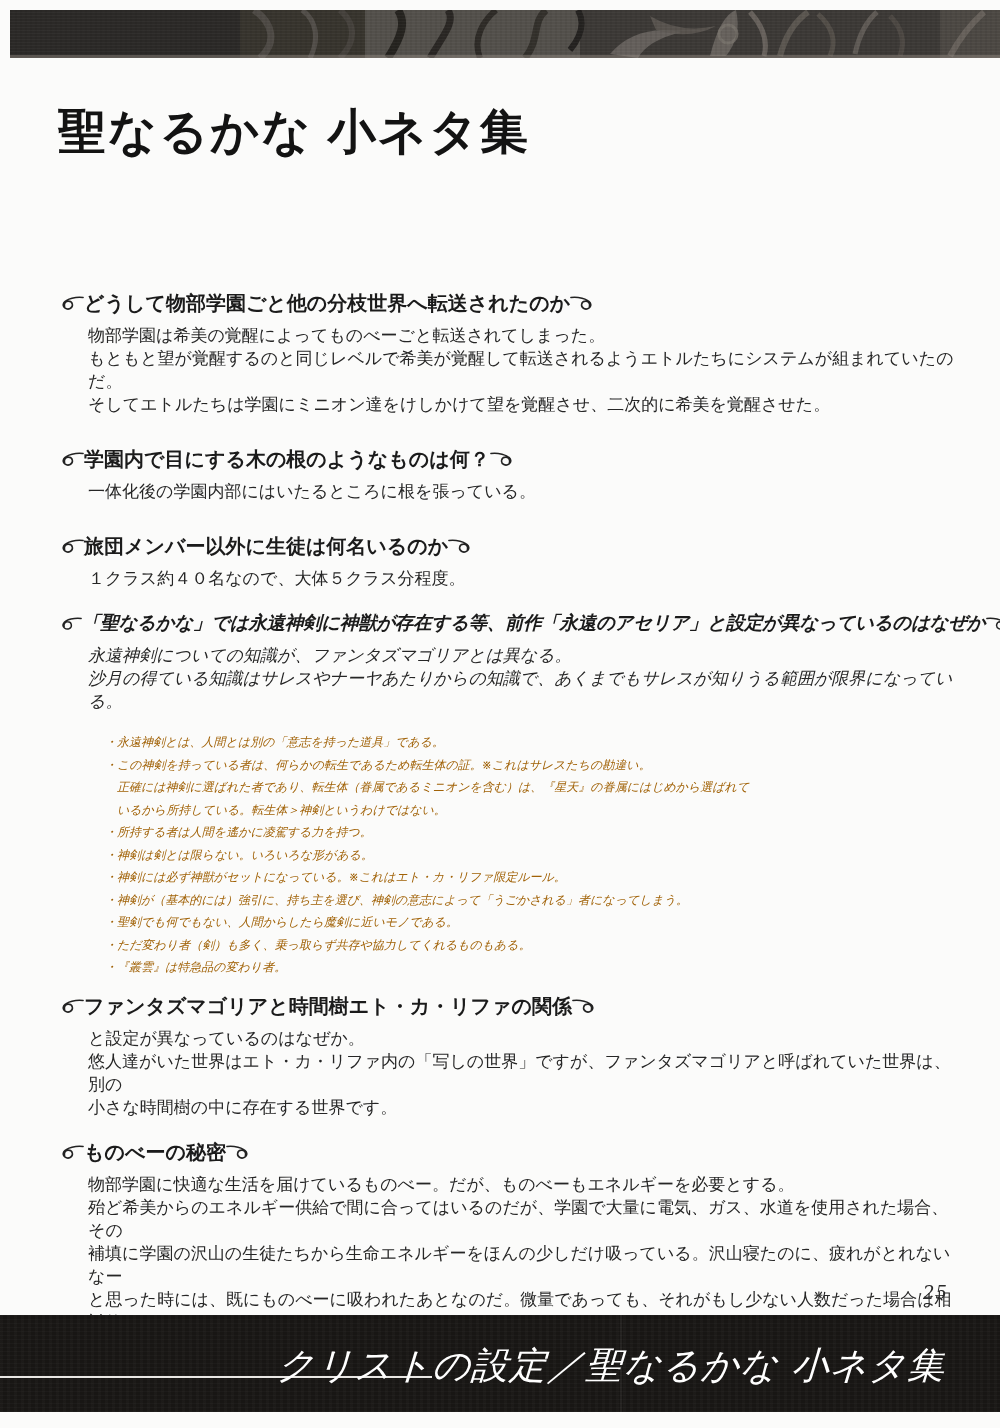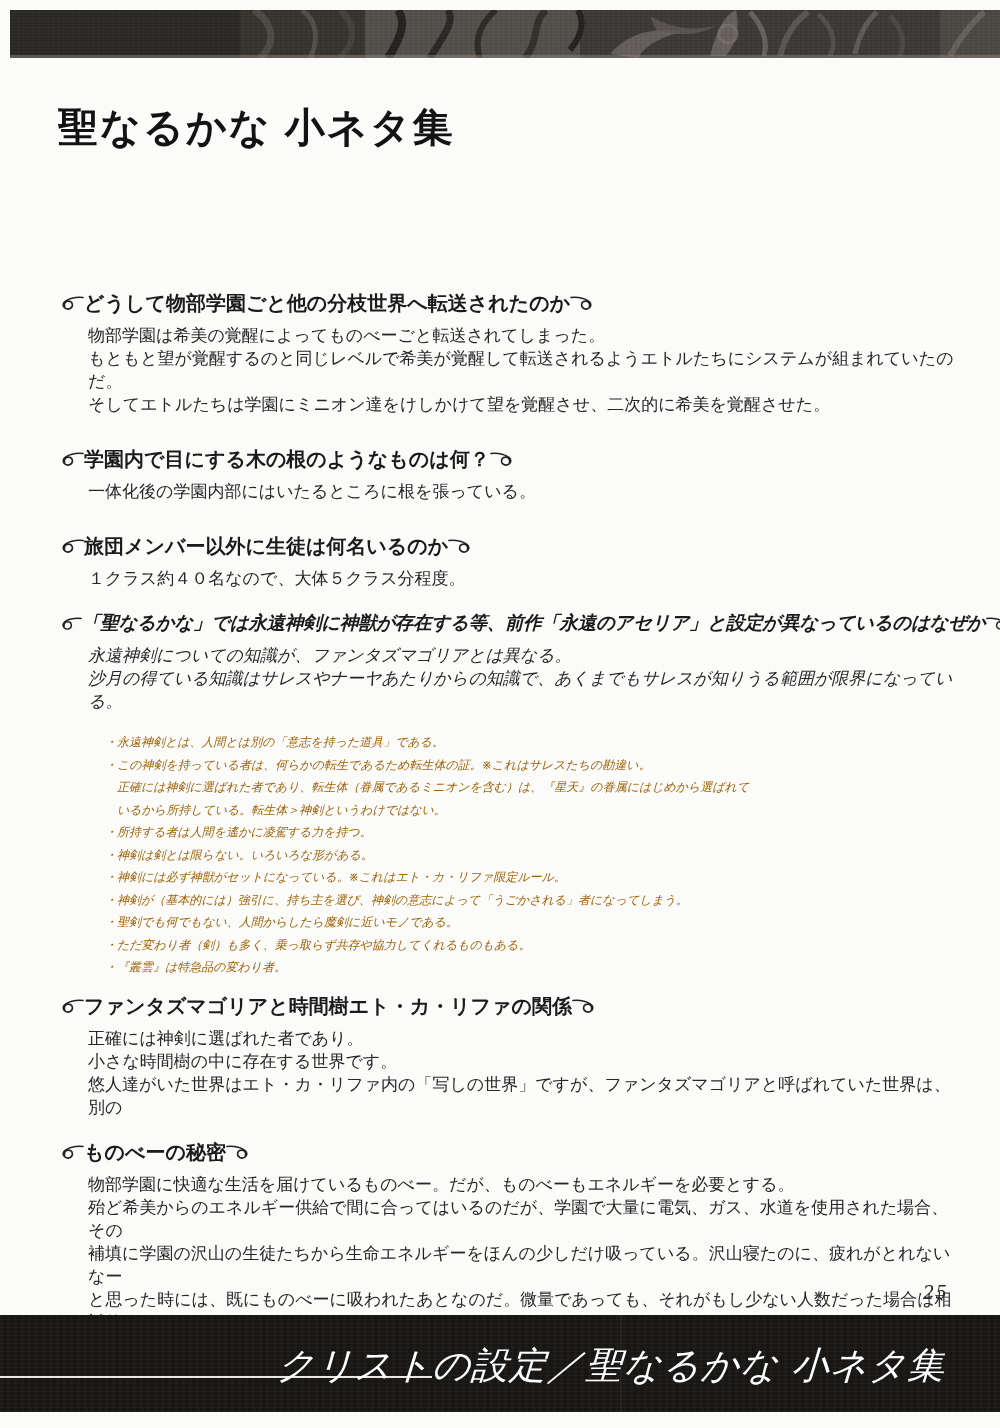--- a/index.html
+++ b/index.html
@@ -19,21 +19,21 @@
     background:rgba(150,142,134,.45);
   }
   .band-noise{
     position:absolute;inset:0;
     background:repeating-linear-gradient(0deg,rgba(255,255,255,.03) 0 1px,transparent 1px 3px),
                repeating-linear-gradient(90deg,rgba(0,0,0,.05) 0 2px,transparent 2px 5px);
   }
   
   .page-title{
     position:absolute;top:100px;left:58px;
-    font-size:40px;font-weight:bold;letter-spacing:2px;color:#131313;
+    font-size:48px;font-weight:bold;letter-spacing:2px;color:#131313;
     white-space:nowrap;
   }
   
   .content{position:absolute;top:290px;left:60px;width:895px;}
   .section{margin:0;}
   .sec-2{margin-top:30px;}
   .sec-3{margin-top:30px;}
   .sec-4{margin-top:20px;font-style:italic;}
   .sec-5{margin-top:14px;}
   .sec-6{margin-top:20px;}
@@ -174,21 +174,21 @@
   <div class="section sec-5">
     <div class="section-heading">
       <svg class="flourish" width="24" height="18" viewBox="0 0 26 18">
         <path d="M25,3 C18,2 7,4 4,9 c-2,4 3,8 7,6 c4,-2 3,-8 -2,-8 c-3,0 -5,3 -4,6" fill="none" stroke="#222" stroke-width="1.7" stroke-linecap="round"></path>
       </svg>
       <span class="heading-text">ファンタズマゴリアと時間樹エト・カ・リファの関係</span>
       <svg class="flourish" width="24" height="18" viewBox="0 0 26 18">
         <path d="M1,3 C8,2 19,4 22,9 c2,4 -3,8 -7,6 c-4,-2 -3,-8 2,-8 c3,0 5,3 4,6" fill="none" stroke="#222" stroke-width="1.7" stroke-linecap="round"></path>
       </svg>
     </div>
-    <div class="section-body"><div class="body-line">正確には神剣に選ばれた者であり。</div><div class="body-line">小さな時間樹の中に存在する世界です。</div><div class="body-line">悠人達がいた世界はエト・カ・リファ内の「写しの世界」ですが、ファンタズマゴリアと呼ばれていた世界は、別の</div></div>
+    <div class="section-body"><div class="body-line">と設定が異なっているのはなぜか。</div><div class="body-line">悠人達がいた世界はエト・カ・リファ内の「写しの世界」ですが、ファンタズマゴリアと呼ばれていた世界は、別の</div><div class="body-line">小さな時間樹の中に存在する世界です。</div></div>
   </div>
 
   <div class="section sec-6">
     <div class="section-heading">
       <svg class="flourish" width="24" height="18" viewBox="0 0 26 18">
         <path d="M25,3 C18,2 7,4 4,9 c-2,4 3,8 7,6 c4,-2 3,-8 -2,-8 c-3,0 -5,3 -4,6" fill="none" stroke="#222" stroke-width="1.7" stroke-linecap="round"></path>
       </svg>
       <span class="heading-text">ものべーの秘密</span>
       <svg class="flourish" width="24" height="18" viewBox="0 0 26 18">
         <path d="M1,3 C8,2 19,4 22,9 c2,4 -3,8 -7,6 c-4,-2 -3,-8 2,-8 c3,0 5,3 4,6" fill="none" stroke="#222" stroke-width="1.7" stroke-linecap="round"></path>

